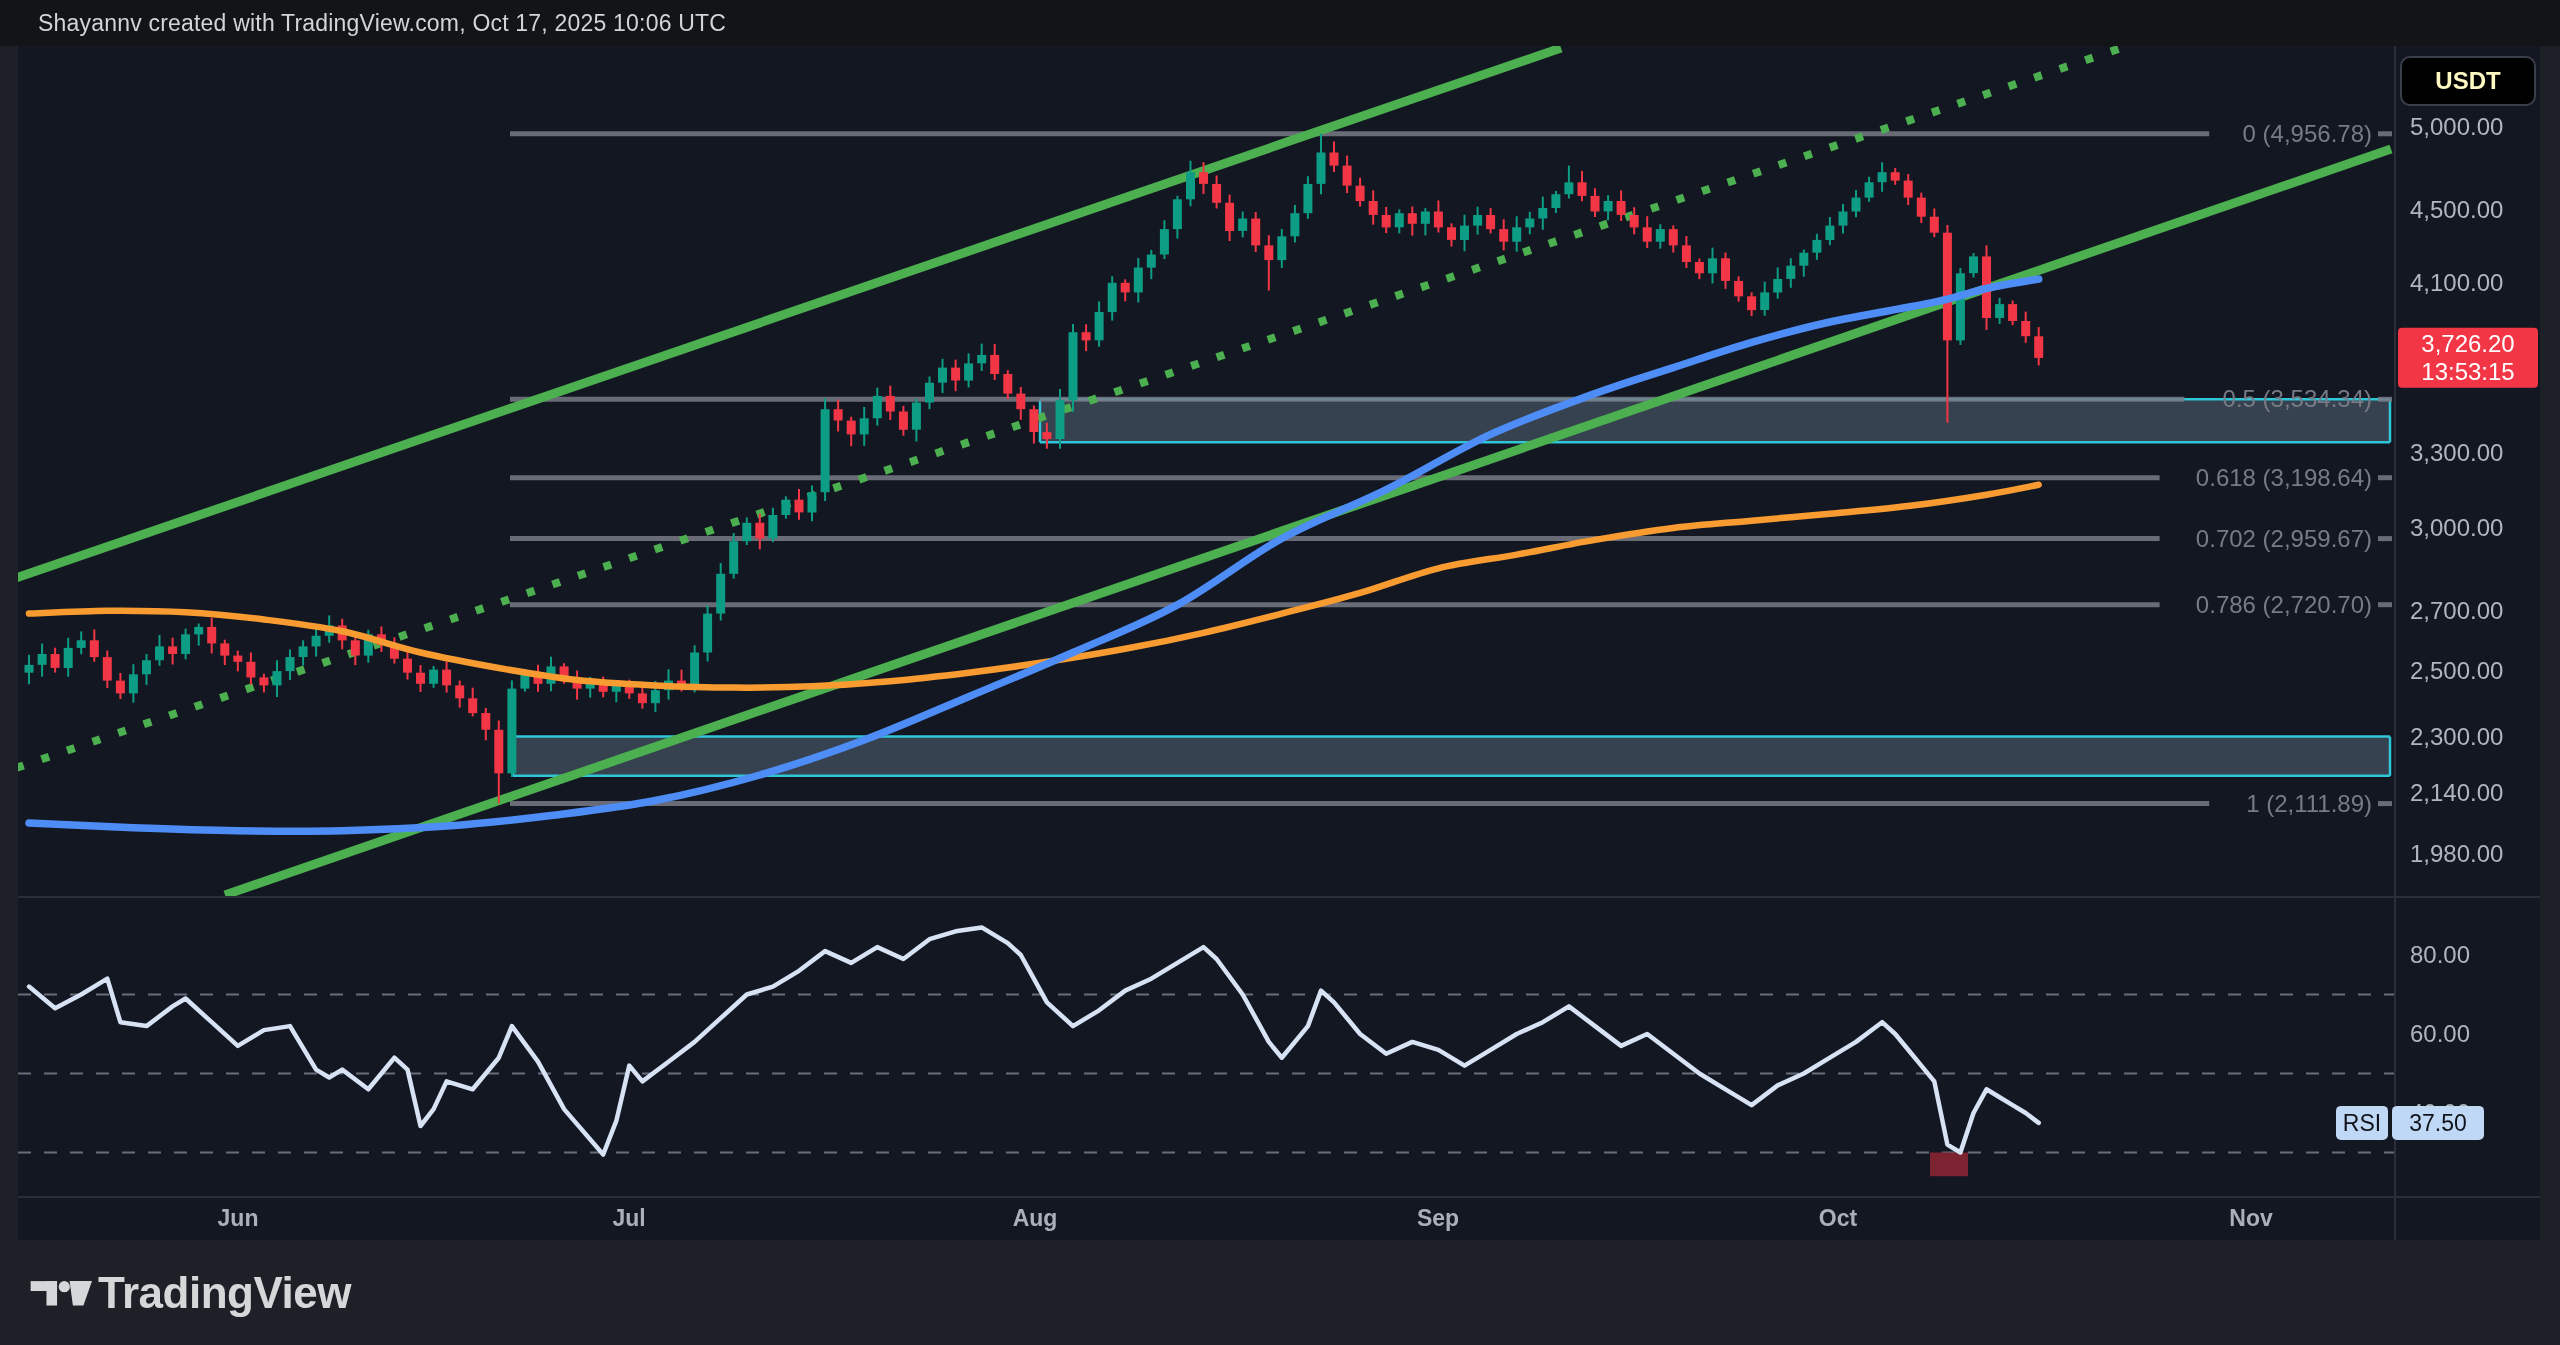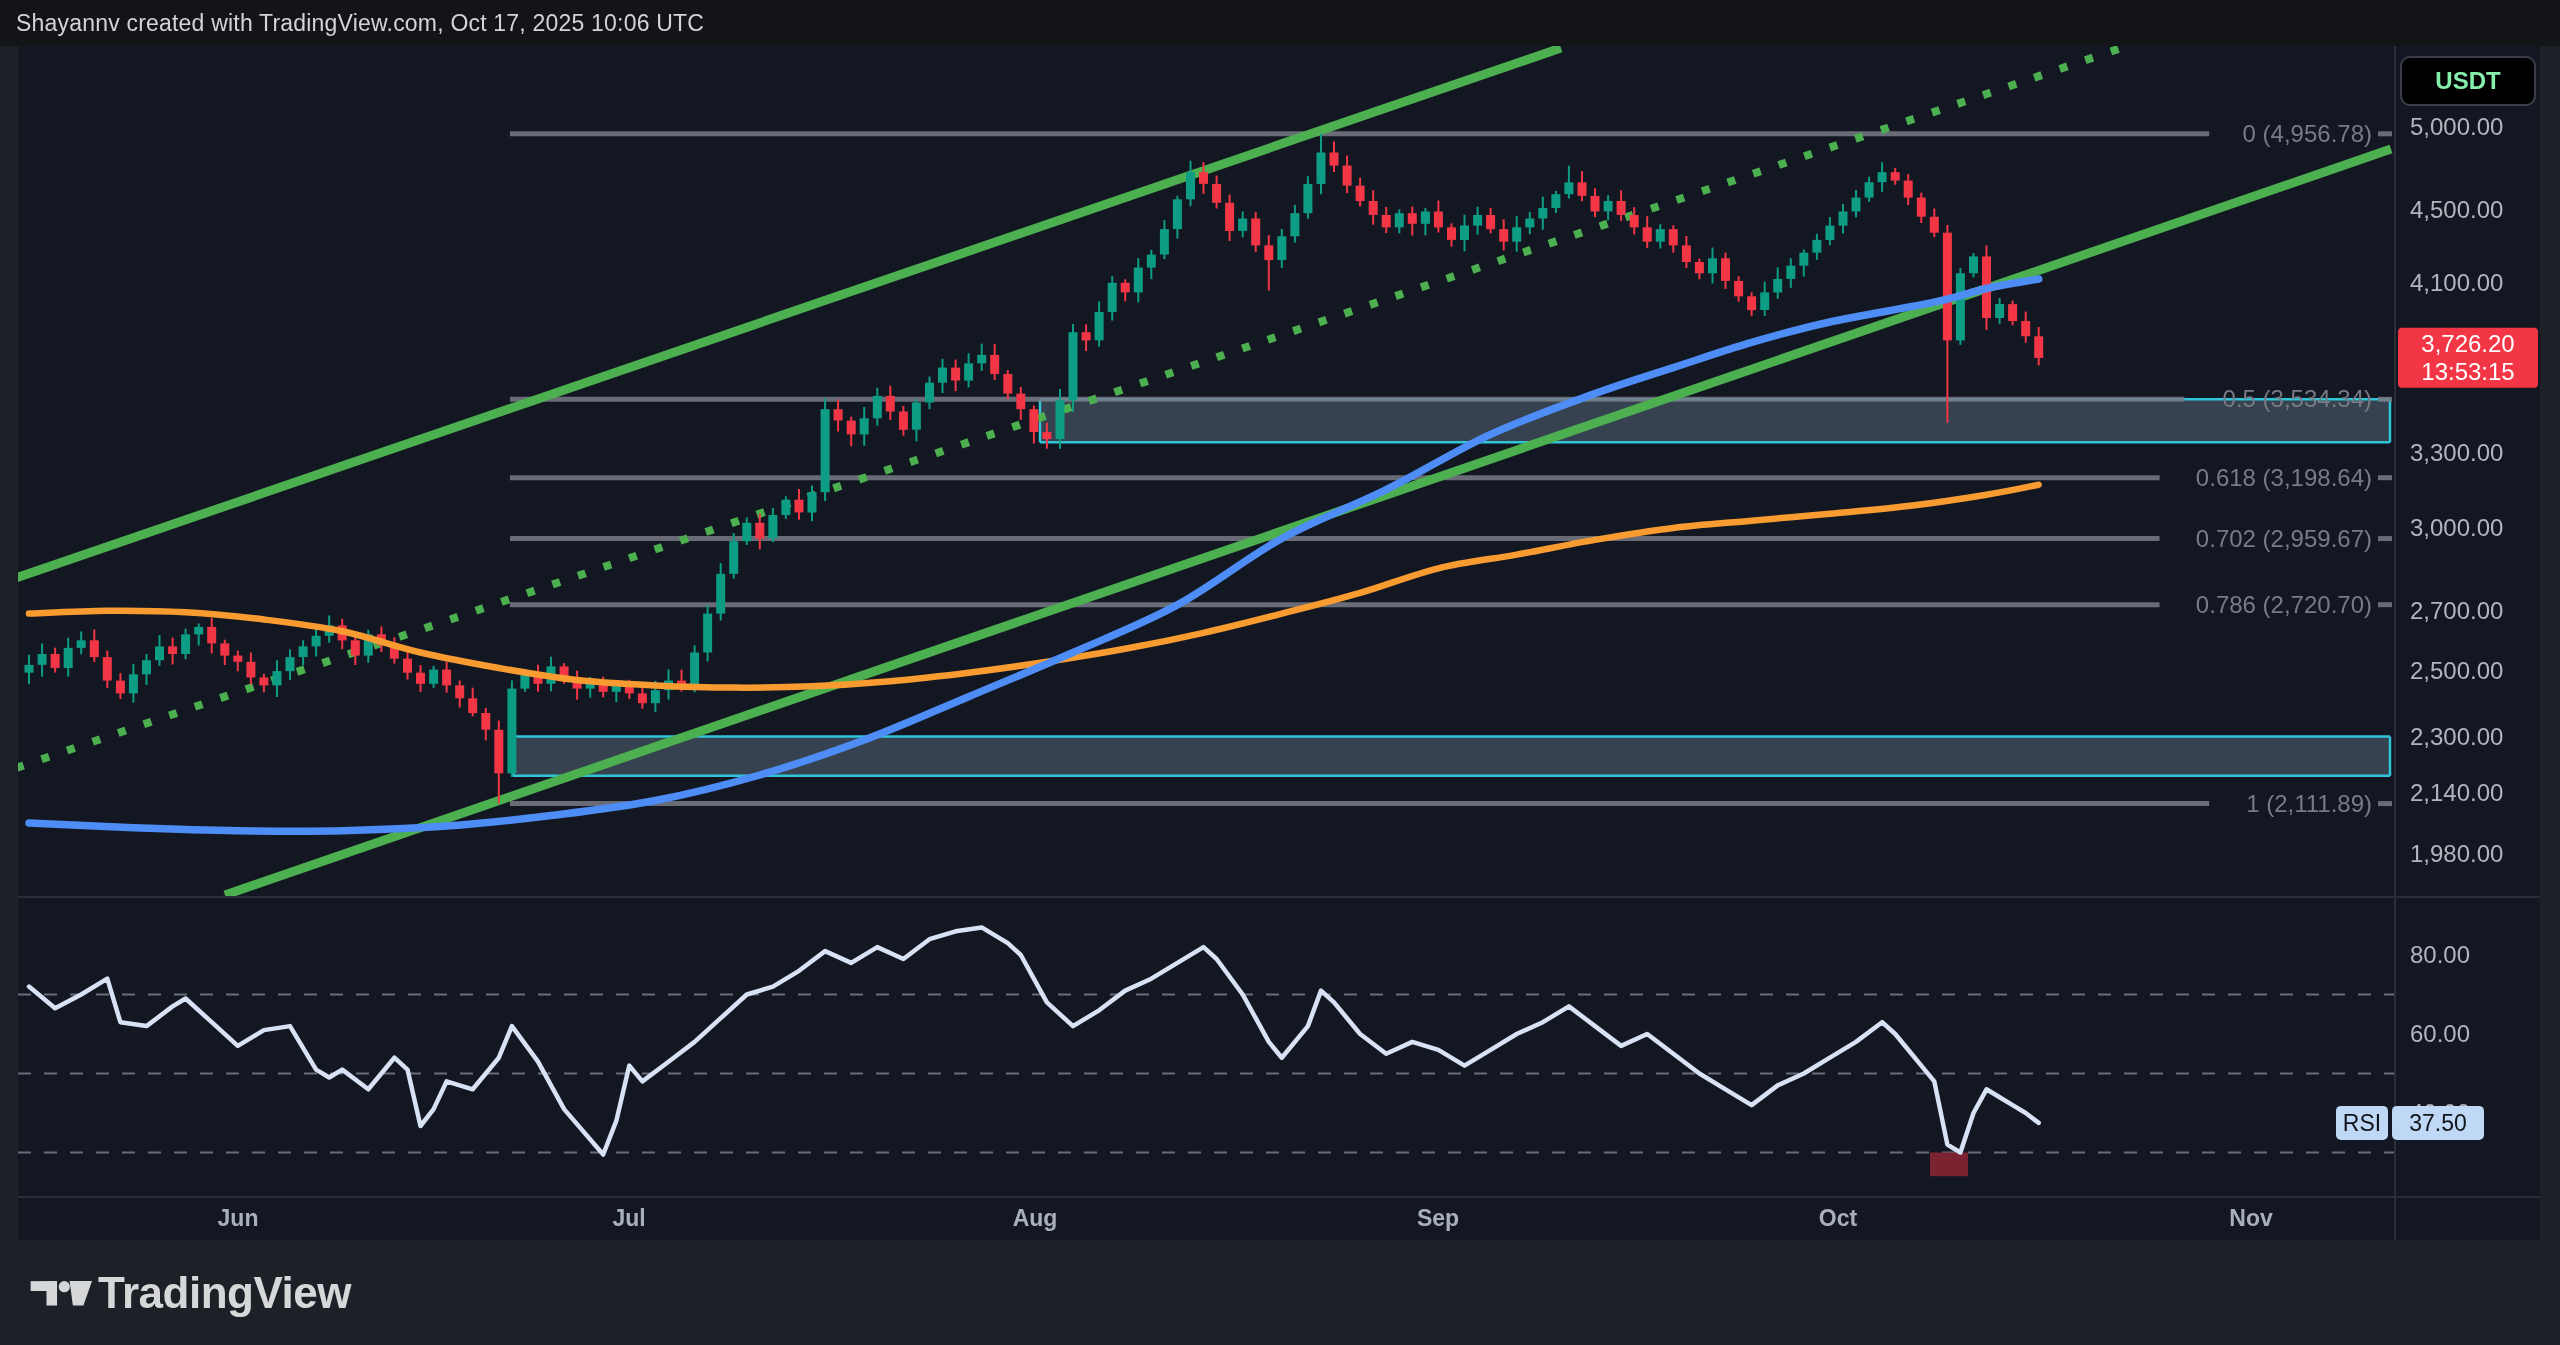--- a/index.html
+++ b/index.html
@@ -1,21 +1,21 @@
 <!DOCTYPE html>
 <html><head>
 <meta charset="utf-8">
 <style>
   html,body{margin:0;padding:0;background:#1d2026;}
   .frame{position:relative;width:2560px;height:1345px;overflow:hidden;background:#1d2026;font-family:"Liberation Sans",sans-serif;}
   .topbar{position:absolute;left:0;top:0;width:2560px;height:46px;background:#131417;z-index:3;display:flex;align-items:center;}
-  .topbar span{color:#d2d4d8;font-size:23px;margin-left:16px;letter-spacing:.2px;}
+  .topbar span{color:#d2d4d8;font-size:23px;margin-left:38px;letter-spacing:.2px;}
   .chartbg{position:absolute;left:18px;top:46px;width:2522px;height:1194px;background:#131722;z-index:1;}
   #plot{position:absolute;left:0;top:0;z-index:2;}
-  .usdt-btn{position:absolute;left:2400px;top:56px;width:132px;height:46px;background:#000;border:2px solid #3a3f4a;border-radius:10px;color:#86efac;font-size:24px;font-weight:700;display:flex;align-items:center;justify-content:center;z-index:4;}
+  .usdt-btn{position:absolute;left:2400px;top:56px;width:132px;height:46px;background:#000;border:2px solid #3a3f4a;border-radius:10px;color:#fef9c3;font-size:24px;font-weight:700;display:flex;align-items:center;justify-content:center;z-index:4;}
   .bottombar{position:absolute;left:0;top:1240px;width:2560px;height:105px;background:#1d2026;z-index:3;display:flex;align-items:center;}
   .logo-wrap{display:flex;align-items:center;margin-left:28px;gap:4px;}
   .logo-text{color:#d6d7d9;font-size:44px;font-weight:700;letter-spacing:-0.5px;}
   svg text{font-family:"Liberation Sans",sans-serif;}
 </style>
 </head>
 <body>
 
 <div class="frame">
   <div class="topbar">

